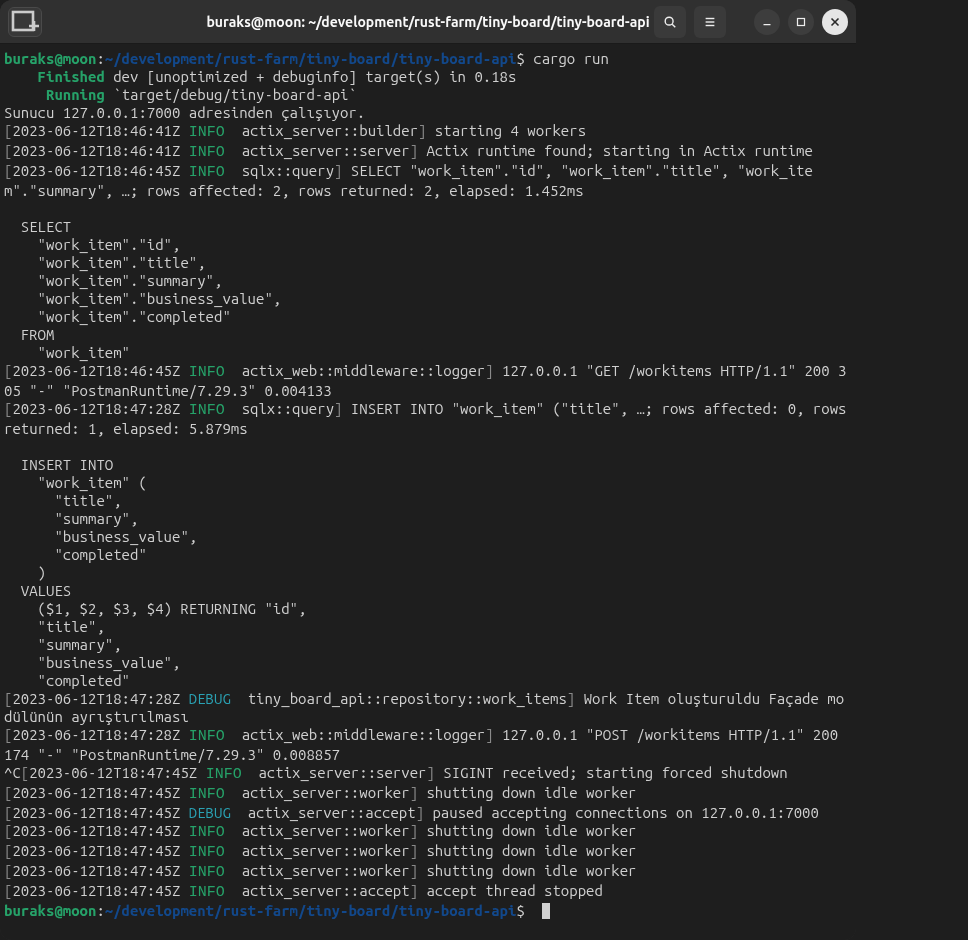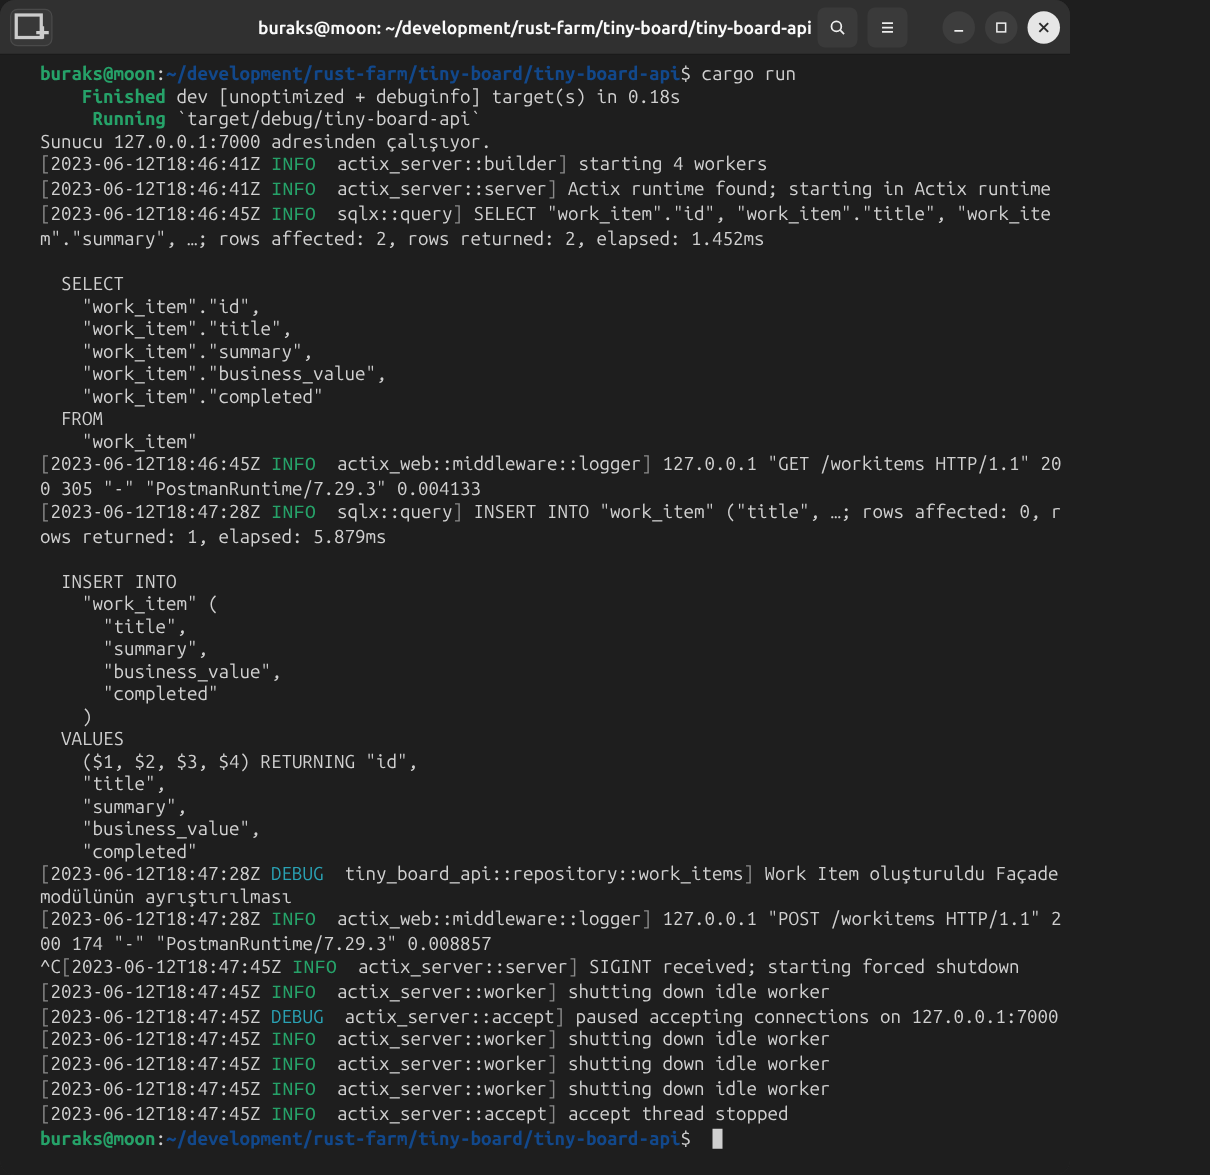--- a/index.html
+++ b/index.html
@@ -65,21 +65,21 @@
   .term {
     flex: 1;
     background: #1e1e1e;
     padding: 6px 4px 4px 4px;
     font-family: "Ubuntu Mono", "DejaVu Sans Mono", monospace;
     font-size: 15px;
     line-height: 18px;
     white-space: pre;
     overflow: hidden;
   }
-  .line { white-space: pre-wrap; word-break: break-all; margin-left: 28px; }
+  .line { white-space: pre-wrap; word-break: break-all; }
   .g  { color: #26a269; font-weight: bold; }  
   .b  { color: #12488b; font-weight: bold; }  
   .gr { color: #8a8a8a; }                     
   .lg { color: #26a269; font-family: Liberation Mono, monospace; }                     
   .cy { color: #2aa1b3; }                     
   .w  { color: #d0d0d0; } 
 
   .cursor {
     display: inline-block;
     width: 8px; height: 16px;

